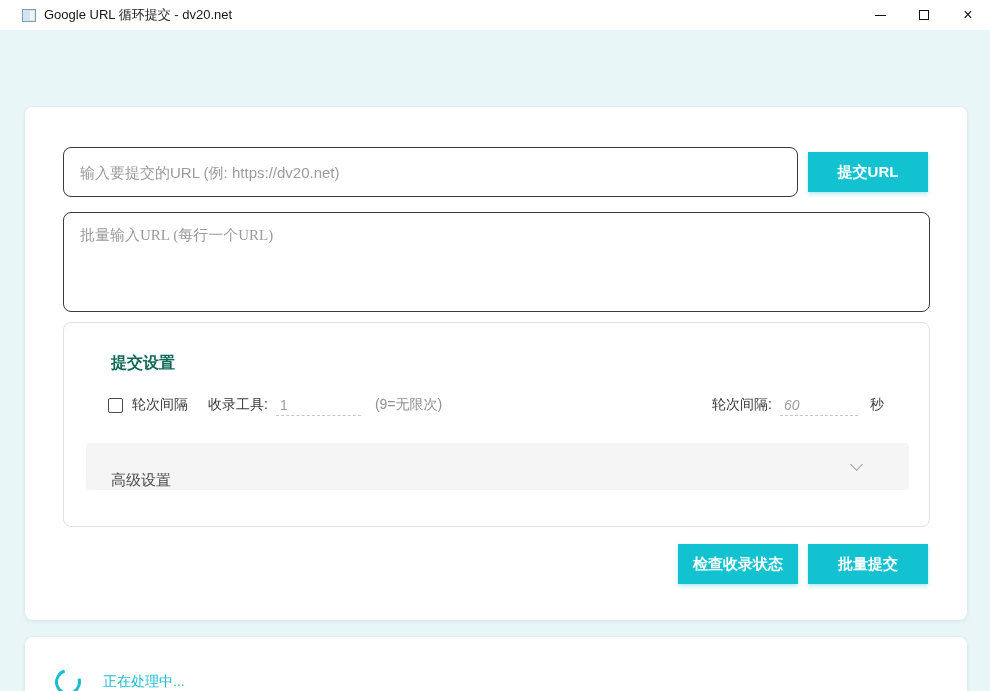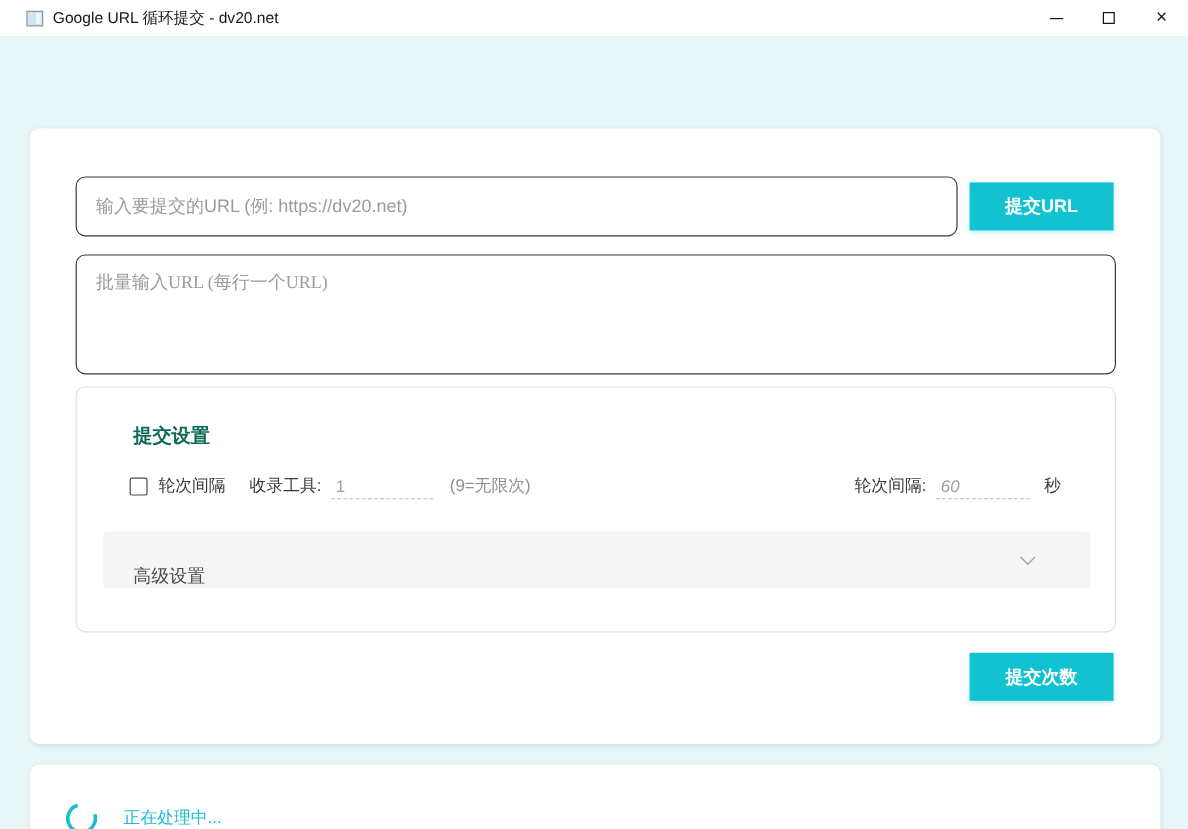--- a/index.html
+++ b/index.html
@@ -173,22 +173,23 @@
         <input class="dashed-input interval-input" type="text" value="60" style="">
         <span class="unit">秒</span>
       </div>
 
       <div class="advanced-bar">
         <span>高级设置</span>
         <span class="chevron"></span>
       </div>
     </div>
 
+    <button class="cyan-btn check-status-btn">检查收录状态</button>
 
-    <button class="cyan-btn batch-submit-btn">提交次数</button>
+    <button class="cyan-btn batch-submit-btn">批量提交</button>
   </div>
 
   <div class="card status-card">
     <div class="spinner"></div>
     <div class="status-text">正在处理中...</div>
   </div>
 
 </div>
 
 </body></html>

